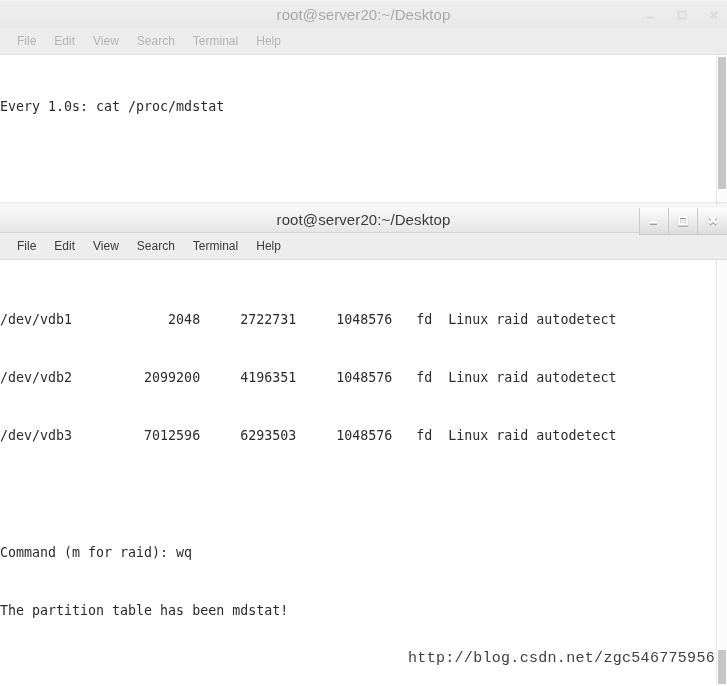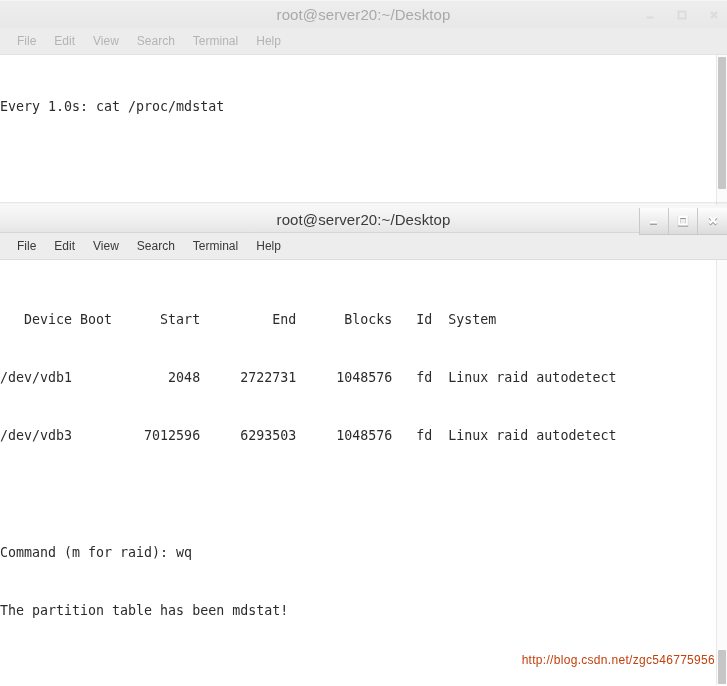--- a/index.html
+++ b/index.html
@@ -158,23 +158,23 @@
     position: absolute;
     left: 1px;
     width: 8px;
     background: #c6c6c6;
     border-radius: 1px;
   }
 
   
   .watermark {
     position: absolute;
-    font-family: Liberation Sans, sans-serif;
-    font-size: 12px;
-    color: #c2410c;
+    font-family: Liberation Mono, monospace;
+    font-size: 15px;
+    color: #404040;
     white-space: nowrap;
     letter-spacing: 0.3px;
     pointer-events: none;
   }
 
   
   .win-shadow {
     position: absolute;
     left: 0;
     width: 727px;
@@ -275,22 +275,22 @@
     <span class="menuitem">File</span>
     <span class="menuitem">Edit</span>
     <span class="menuitem">View</span>
     <span class="menuitem">Search</span>
     <span class="menuitem">Terminal</span>
     <span class="menuitem">Help</span>
   </div>
 
   <div class="term" style="height:425px;">
     <div class="term-text" style="padding-top:11px; padding-right:14px;">
-      <div class="term-line">   Device Boot      Start         End      Blocks   Id  System</div>
       <div class="term-line">/dev/vdb1            2048     2722731     1048576   fd  Linux raid autodetect</div>
+      <div class="term-line">/dev/vdb2         2099200     4196351     1048576   fd  Linux raid autodetect</div>
       <div class="term-line">/dev/vdb3         7012596     6293503     1048576   fd  Linux raid autodetect</div>
       <div class="term-line blank"></div>
       <div class="term-line">Command (m for raid): wq</div>
       <div class="term-line">The partition table has been mdstat!</div>
       
       
       
       
       
       

